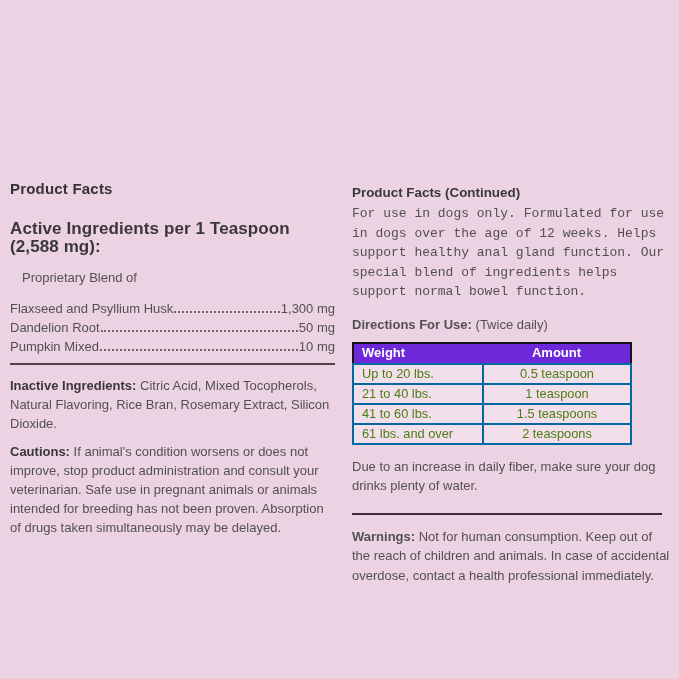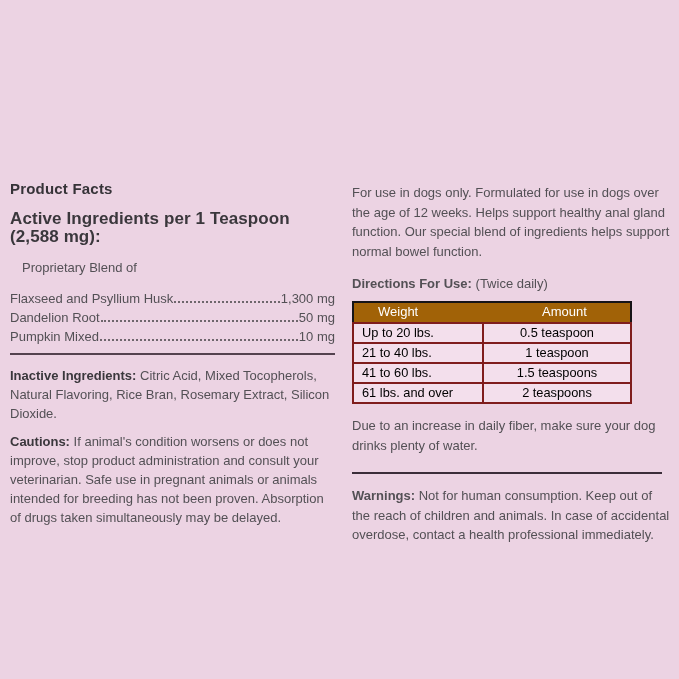--- a/index.html
+++ b/index.html
@@ -10,21 +10,21 @@
     overflow: hidden;
   }
   .sheet { position: relative; width: 679px; height: 679px; background: #ecd3e3; }
 
   .col { position: absolute; top: 181px; color: #535055; font-size: 13px; line-height: 19px; }
   .col.left  { left: 10px;  width: 325px; }
   .col.right { left: 352px; width: 321px; }
 
   .pf-title {
     font-size: 15px; font-weight: bold; color: #363338;
-    letter-spacing: 0.2px; margin: 0 0 14px 0; line-height: 15px;
+    letter-spacing: 0.2px; margin: 0 0 24px 0; line-height: 15px;
   }
   .ai-heading {
     font-size: 17px; font-weight: bold; color: #3a373c;
     margin: 0 0 9px 0; line-height: 18px; letter-spacing: 0.1px;
   }
   .body-line { margin: 12px; }
 
   .ing-row { display: flex; align-items: baseline; line-height: 19px; }
   .ing-row .leader {
     flex: 1; border-bottom: 2px dotted #6e666c;
@@ -35,41 +35,41 @@
   .divider2 { border: none; border-top: 2px solid #3b2d39; margin: 17px 0 0 0; width: 310px; }
 
   .para { margin: 11px 0 0 0; }
   .para b, .label-b { font-weight: bold; color: #3a373c; }
   .para.cautions { margin-top: 9px; }
 
   .title2 {
     font-size: 13.4px; font-weight: bold; color: #3a373c;
     margin: 3px 0 1px 0; line-height: 18px;
   }
-  .usage { margin: 2px 0 0 0; line-height: 19.5px; }
+  .usage { margin: 2px 0 0 0; line-height: 19.5px; font-family: Liberation Mono, monospace; }
   .directions { margin: 13px 0 8px 0; }
 
   table.dosage {
     border-collapse: collapse; table-layout: fixed;
     width: 278px; margin-top: 6px;
     border: 2px solid #161418;
   }
   table.dosage col.c1 { width: 130px; }
   table.dosage col.c2 { width: 148px; }
   table.dosage th {
-    background: #a16207; color: #ffffff;
-    font-size: 13px; font-weight: normal;
-    padding: 1px 8px 2px 24px; line-height: 16px;
+    background: #6d28d9; color: #ffffff;
+    font-size: 13px; font-weight: bold;
+    padding: 1px 8px 2px 8px; line-height: 16px;
   }
   table.dosage th.w { text-align: left; }
   table.dosage th.a { text-align: center; }
   table.dosage td {
-    border: 2px solid #7f1d1d;
+    border: 2px solid #0369a1;
     background: #f3dfec;
-    font-size: 12.8px; color: #000000;
+    font-size: 12.8px; color: #4d7c0f;
     padding: 1px 8px; line-height: 16px; height: 15px;
   }
   table.dosage td.a { text-align: center; }
 
   .water { margin: 12px 0 0 0; line-height: 19.5px; }
   .warnings { margin: 12px 0 0 0; line-height: 19.5px; }
 </style>
 </head>
 <body>
 
@@ -99,20 +99,21 @@
     <hr class="divider">
 
     <p class="para"><b>Inactive Ingredients:</b>
       <span>Citric Acid, Mixed Tocopherols, Natural Flavoring, Rice Bran, Rosemary Extract, Silicon Dioxide.</span></p>
 
     <p class="para cautions"><b>Cautions:</b>
       <span>If animal's condition worsens or does not improve, stop product administration and consult your veterinarian. Safe use in pregnant animals or animals intended for breeding has not been proven. Absorption of drugs taken simultaneously may be delayed.</span></p>
   </div>
 
   <div class="col right">
+    <div class="title2">Product Facts (Continued)</div>
 
     <p class="usage">For use in dogs only. Formulated for use in dogs over the age of 12 weeks. Helps support healthy anal gland function. Our special blend of ingredients helps support normal bowel function.</p>
 
     <p class="directions"><b>Directions For Use:</b>
       <span>(Twice daily)</span></p>
 
     <table class="dosage">
       <colgroup>
           <col class="c1">
           <col class="c2">

